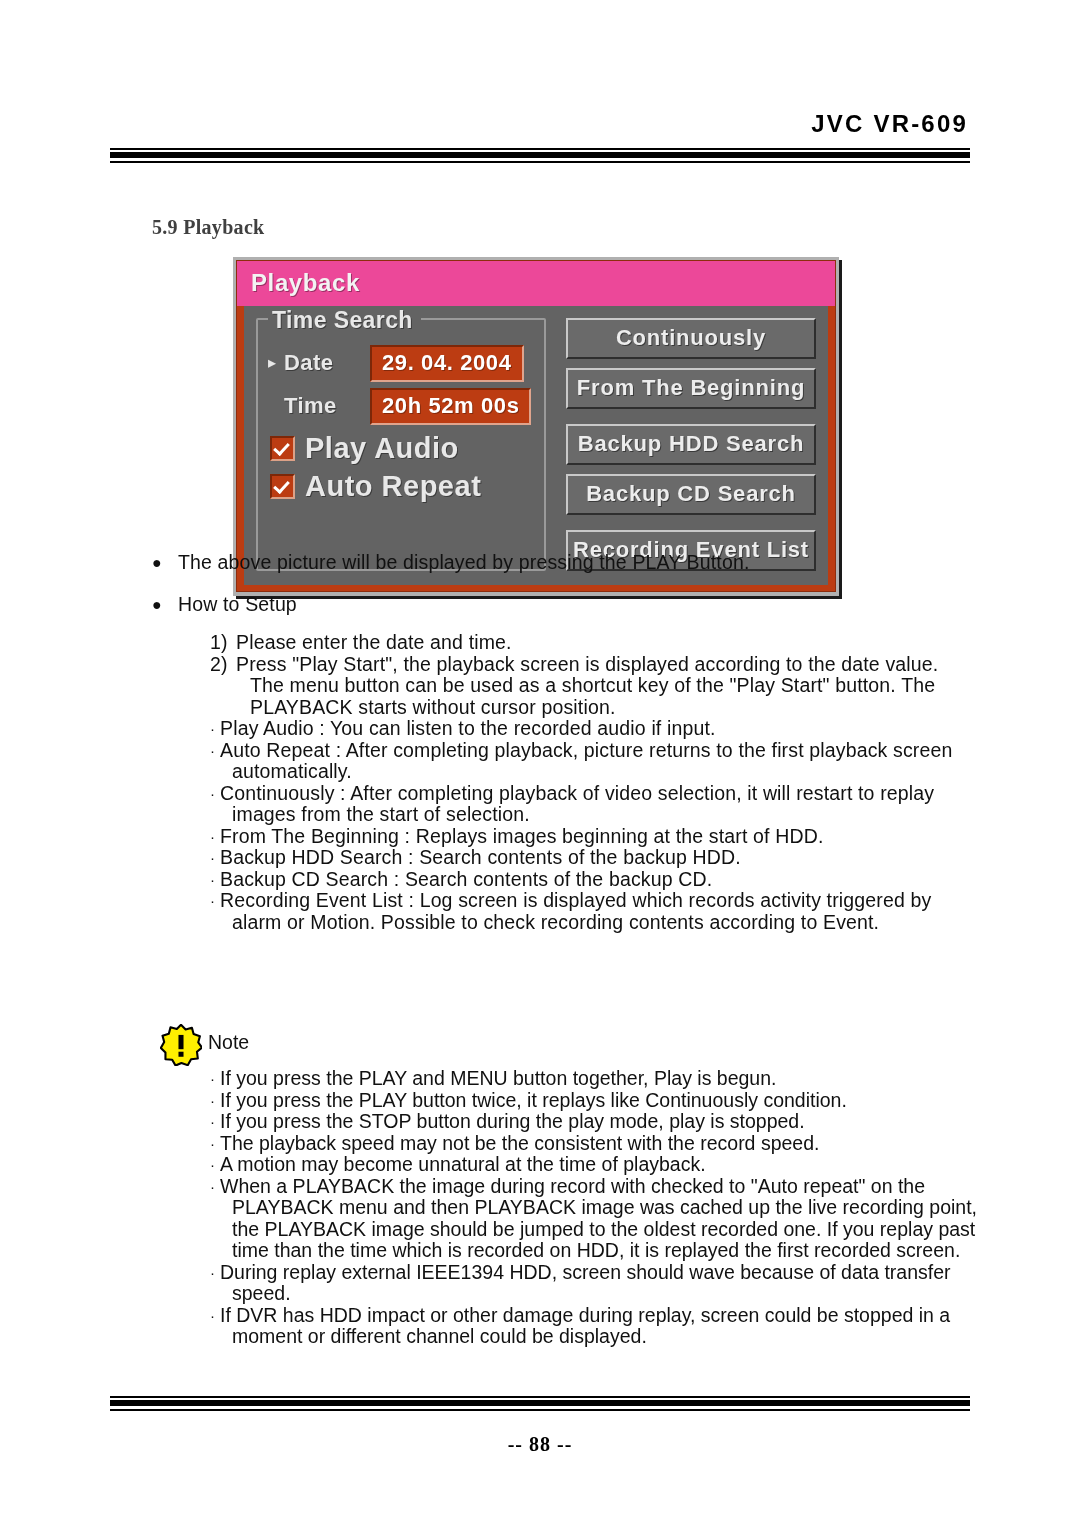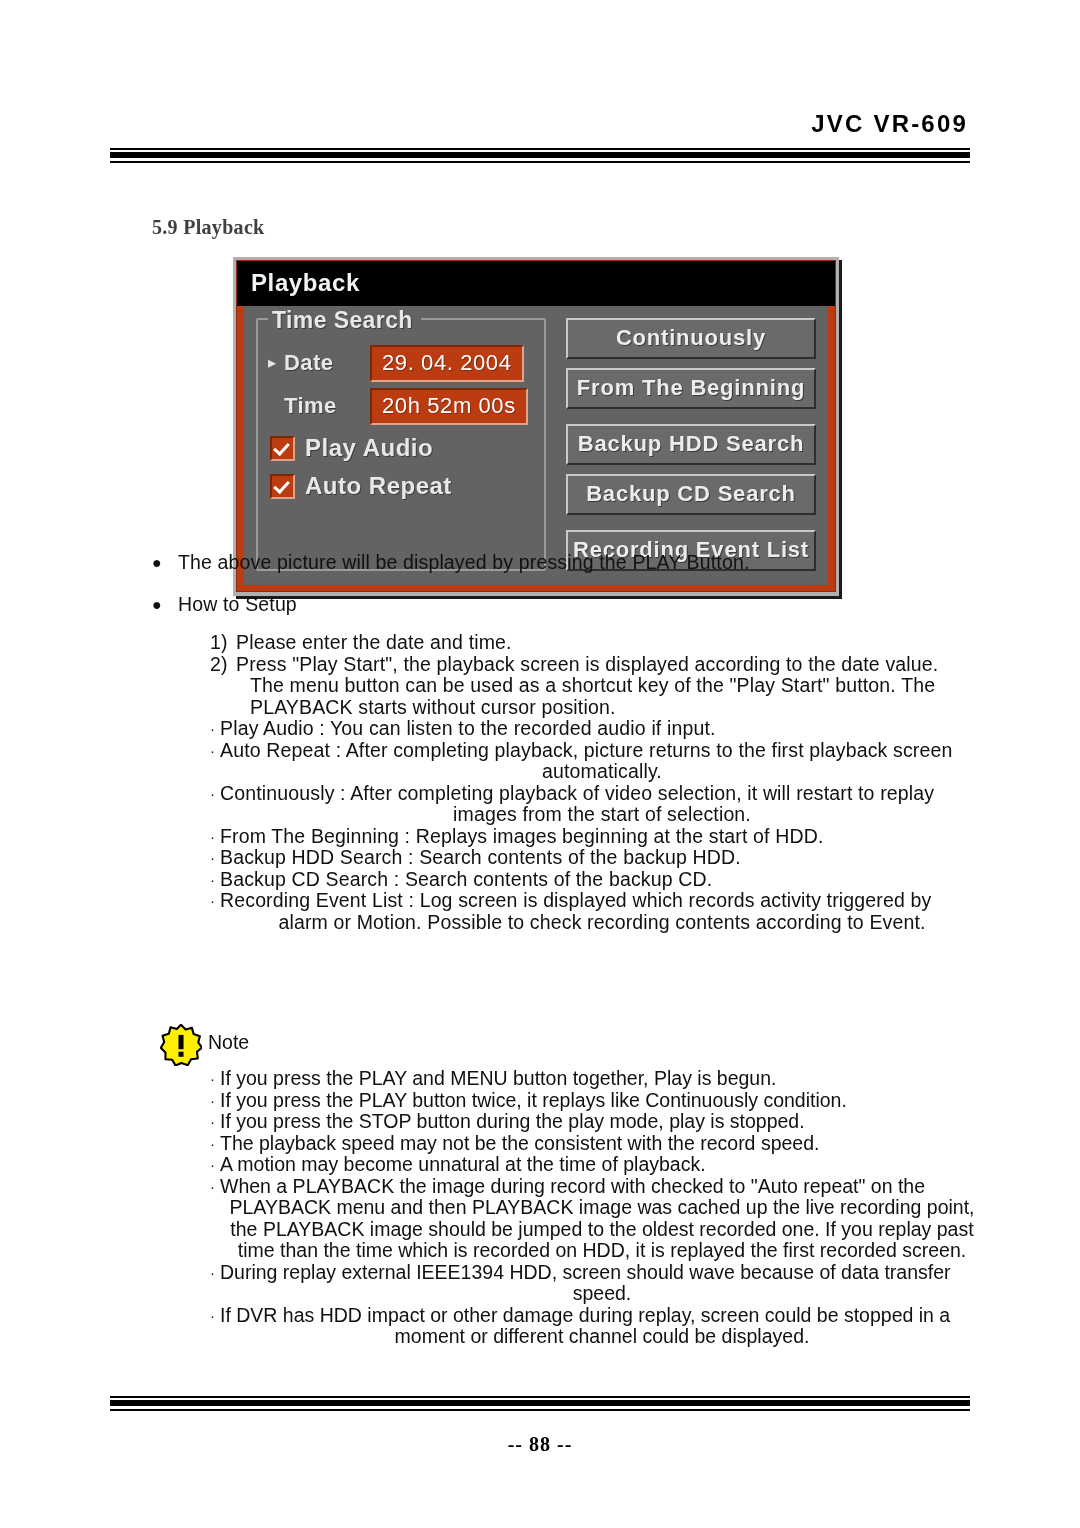--- a/index.html
+++ b/index.html
@@ -62,21 +62,21 @@
     padding: 3px 3px 4px 3px;
     box-sizing: border-box;
     box-shadow: 3px 3px 0 #1a1a1a;
   }
   .osd-inner {
     background: #bc3c12;
     border: 1px solid #8d2d0d;
     padding: 0 0 6px 0;
   }
   .osd-titlebar {
-    background: #000000;
+    background: #ec4899;
     color: #f3f3f3;
     font-weight: bold;
     font-size: 24px;
     letter-spacing: 0.6px;
     padding: 8px 0 9px 14px;
     text-shadow: 1px 1px 0 rgba(0,0,0,.35);
   }
   .osd-body {
     background: #636363;
     margin: 0 7px;
@@ -131,21 +131,21 @@
     font-weight: bold;
     font-size: 22px;
     letter-spacing: 0.4px;
     text-shadow: 1px 1px 0 rgba(0,0,0,.4);
   }
   .value-box {
     background: #bc3c12;
     border: 2px solid;
     border-color: #7d2708 #e0a48d #e0a48d #7d2708;
     color: #ffffff;
-    font-weight: normal;
+    font-weight: bold;
     font-size: 22px;
     letter-spacing: 0.6px;
     padding: 3px 10px 4px 10px;
     text-shadow: 1px 1px 0 rgba(0,0,0,.3);
     white-space: nowrap;
   }
 
   .check-row {
     display: flex;
     align-items: center;
@@ -169,21 +169,21 @@
     top: 2px;
     width: 6px;
     height: 12px;
     border: solid #ffffff;
     border-width: 0 3px 3px 0;
     transform: rotate(42deg);
   }
   .check-label {
     color: #e8e8e8;
     font-weight: bold;
-    font-size: 24px;
+    font-size: 29px;
     letter-spacing: 0.5px;
     text-shadow: 1px 1px 0 rgba(0,0,0,.4);
   }
 
   .osd-btn {
     display: block;
     width: 100%;
     background: #6a6a6a;
     border: 2px solid;
     border-color: #c9c9c9 #2e2e2e #2e2e2e #c9c9c9;
@@ -247,21 +247,21 @@
     align-items: flex-start;
     margin-bottom: 0;
   }
   .dot-marker {
     width: 10px;
     flex: 0 0 auto;
     font-size: 15px;
     line-height: 21.5px;
   }
   .dot-body { flex: 1; }
-  .dot-body .cont { display: block; margin-left: 2px; text-align: center; }
+  .dot-body .cont { display: block; margin-left: 12px; }
 
   
   .note-block {
     position: absolute;
     left: 152px;
     top: 1024px;
     width: 830px;
     font-size: 19.5px;
     line-height: 21.5px;
     color: #111;

